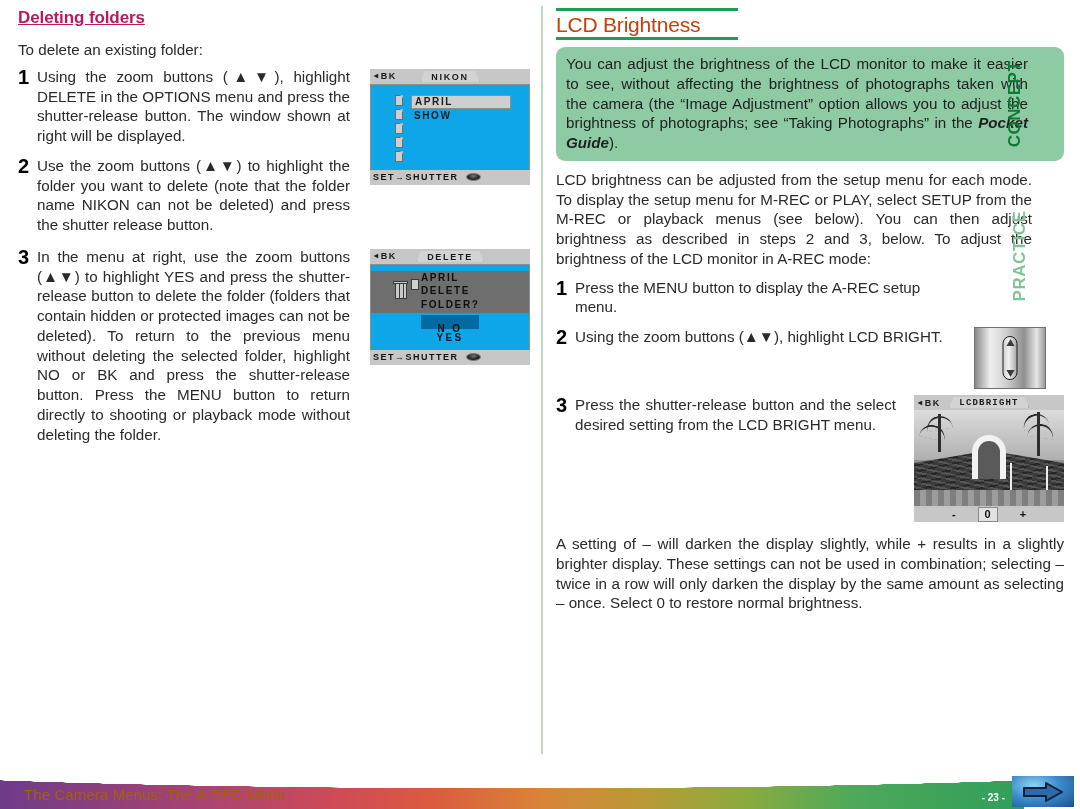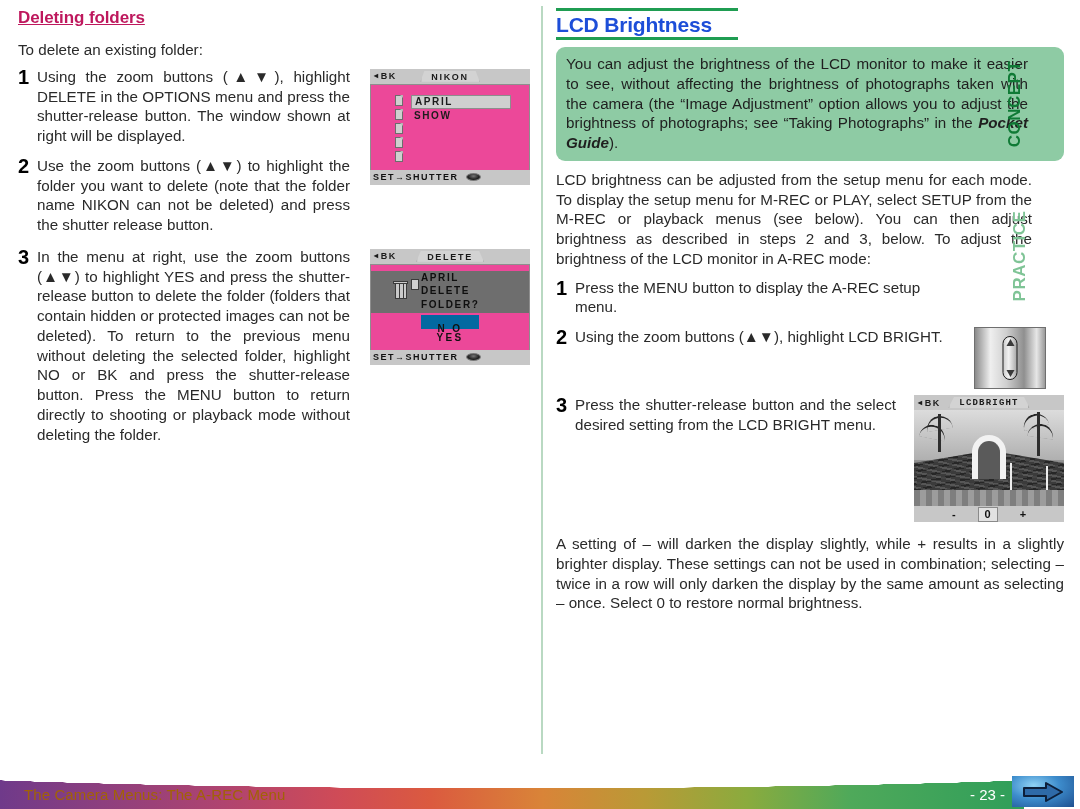--- a/index.html
+++ b/index.html
@@ -30,21 +30,21 @@
     letter-spacing:-0.1px; margin:0 0 12px 0;text-decoration:underline;
   }
   .h-lcd-wrap { position:relative; margin:0 0 7px 0; display:inline-block; }
   .h-lcd-wrap .rule-top {
     height:3px; background:#1f9d52; width:182px; margin-bottom:2px;
   }
   .h-lcd-wrap .rule-bot {
     height:3px; background:#1f9d52; width:182px; margin-top:1px;
   }
   .h-lcd {
-    font-size:21px; font-weight:bold; color:#1d4ed8;
+    font-size:21px; font-weight:normal; color:#c2410c;
     letter-spacing:-0.2px; line-height:1.1;
   }
 
   
   .p {
     font-size:15.2px; line-height:1.30; margin:0 0 7px 0;
     text-align:justify; color:#2a2a2a;
   }
   .p.lead { text-align:left; }
 
@@ -97,21 +97,21 @@
   .lcd .bk { display:flex; align-items:center; gap:1px; }
   .lcd .bk .caret { font-size:8px; line-height:1; }
   .lcd .tabname {
     position:absolute; left:50%; transform:translateX(-50%);
     background:#d3d3d3; padding:1px 10px 0 10px;
     border-left:1px solid #9a9a9a; border-right:1px solid #9a9a9a;
     font-size:9px; letter-spacing:1.7px;
     clip-path:polygon(7% 0, 93% 0, 100% 100%, 0% 100%);
   }
   .lcd .lcd-body {
-    background:#ec4899; border:1px solid #8e8e8e; border-bottom:none;
+    background:#0ea5e9; border:1px solid #8e8e8e; border-bottom:none;
     height:86px; position:relative;
   }
   .lcd .lcd-foot {
     font-size:9px; font-weight:bold; letter-spacing:1.5px;
     color:#111; display:flex; align-items:center; gap:5px;
     padding:2px 0 2px 3px; height:15px;
   }
   .lcd .ellipse {
     width:15px; height:8px; margin-left:2px;
     background:#2a2a2a; border-radius:50%;
@@ -265,21 +265,21 @@
       #4fa95a 83%, #2f9e5a 100%);
     -webkit-mask-image:radial-gradient(ellipse 120% 160% at 50% -66%, transparent 62%, #000 62.2%);
     mask-image:radial-gradient(ellipse 120% 160% at 50% -66%, transparent 62%, #000 62.2%);
   }
   .footer .ftitle {
     position:absolute; left:24px; bottom:6px;
     color:#a16207; font-size:15px; letter-spacing:.1px;
   }
   .footer .pnum {
     position:absolute; right:75px; bottom:6px;
-    color:#ffffff; font-size:15px; font-weight:normal;
+    color:#ffffff; font-size:10px; font-weight:bold;
   }
   .footer .nav {
     position:absolute; right:6px; bottom:2px;
     width:62px; height:31px;
     background:radial-gradient(ellipse at 35% 30%, #8fd2f5 0%, #3d8ccc 45%, #1e4f8f 100%);
     display:flex; align-items:center; justify-content:center;
   }
   .footer .nav svg { display:block; }
 </style>
 </head>

